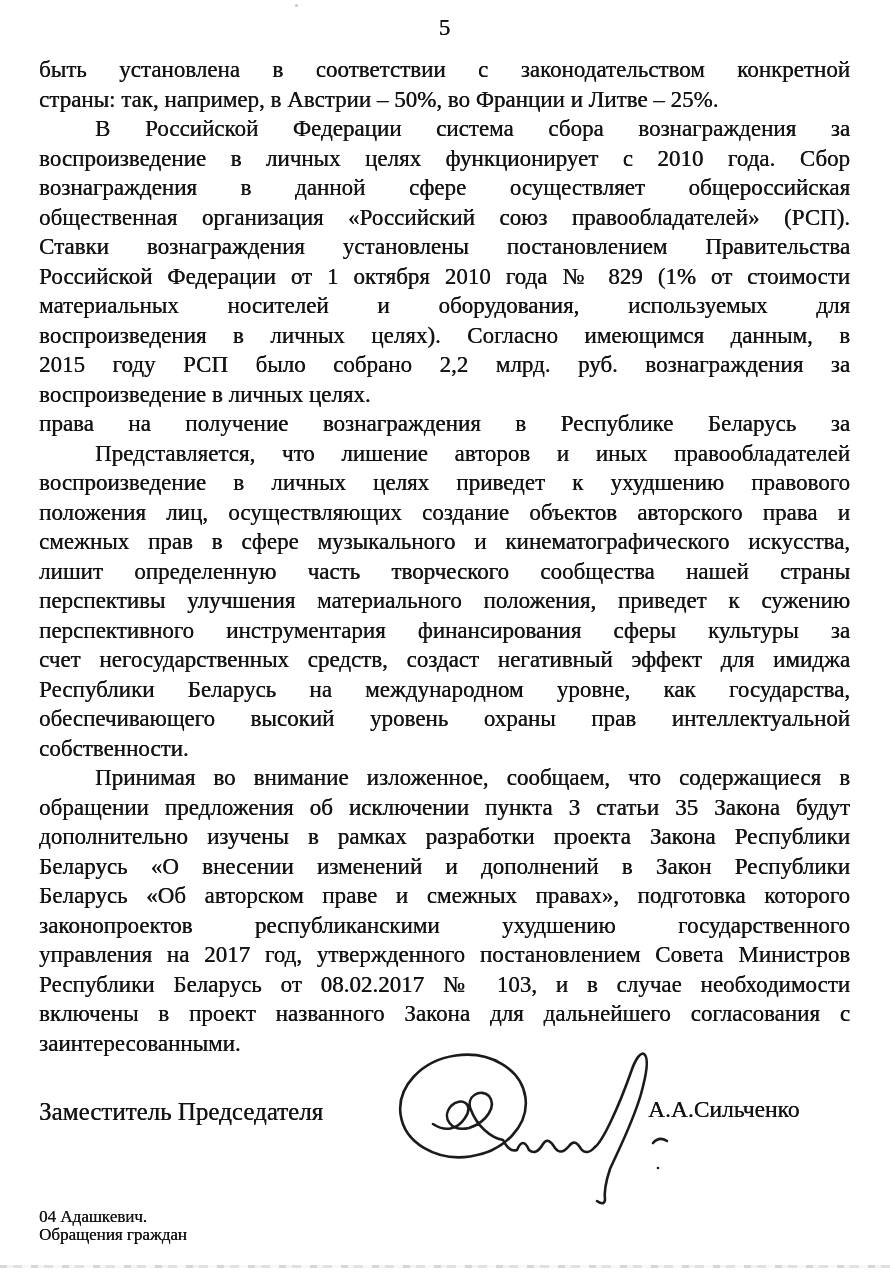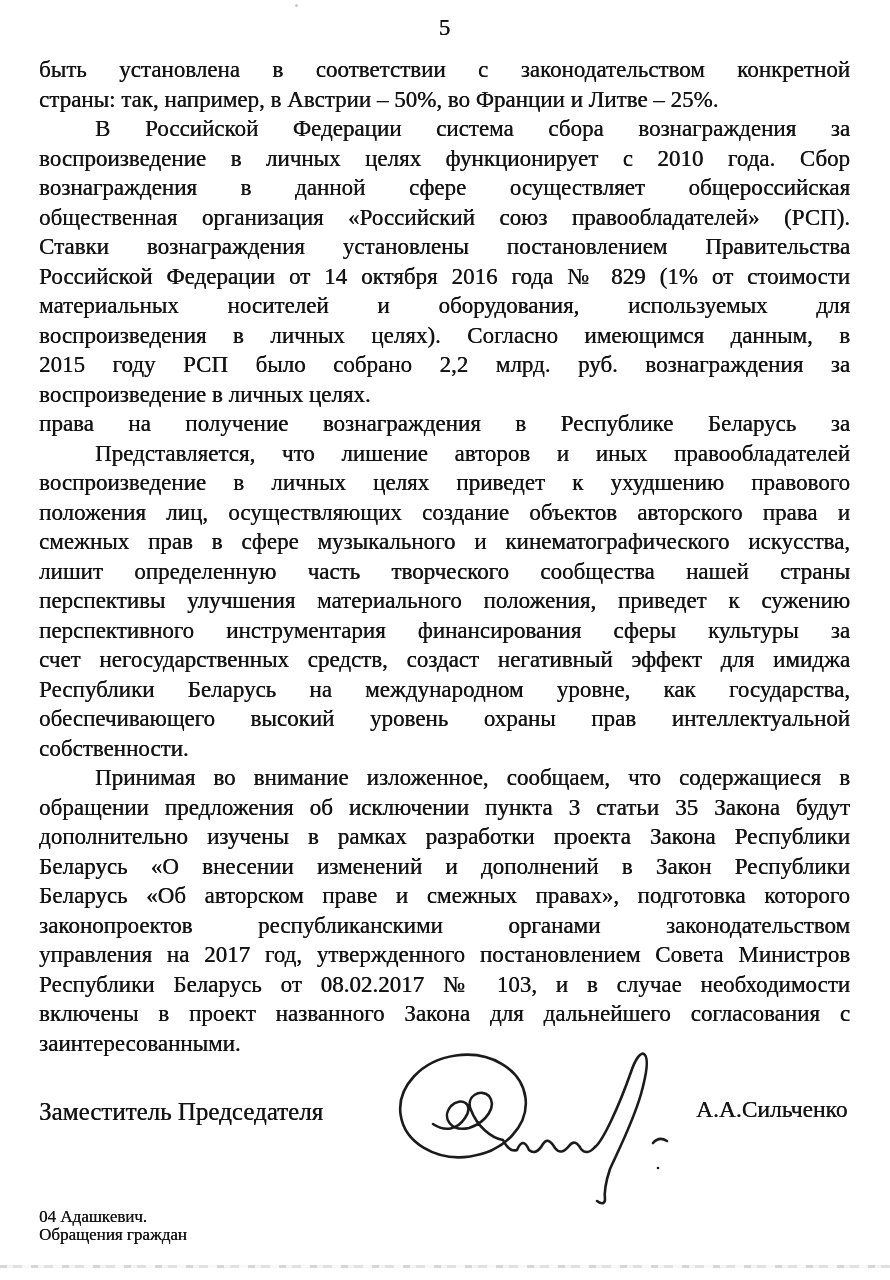--- a/index.html
+++ b/index.html
@@ -21,21 +21,20 @@
   .line.last{text-align-last:left;}
   .line.first{text-indent:56px;}
   .signoff{position:relative;height:150px;}
   .sig-title{
     position:absolute;left:0;top:40px;font-size:25px;
     text-shadow:0.35px 0 0 currentColor;
   }
   .sig-name{
     position:absolute;left:609px;top:38px;font-size:23.5px;
     text-shadow:0.35px 0 0 currentColor;
-    margin-left:48px;
   }
   .sig-svg{position:absolute;left:356px;top:-14px;width:300px;height:165px;}
   .footer{font-size:17px;line-height:17.5px;text-shadow:0.25px 0 0 currentColor;}
   .scan-dot{position:absolute;left:295px;top:4px;width:3px;height:3px;border-radius:50%;background:#9a9a9a;opacity:.55;}
   .scan-band{
     position:absolute;left:0;right:0;top:1265px;height:3px;opacity:.55;
     background:repeating-linear-gradient(90deg,#b5b5b5 0 7px,#e9e9e9 7px 13px,#c8c8c8 13px 22px,#f2f2f2 22px 31px);
   }
 </style>
 </head>
@@ -51,21 +50,21 @@
       <div class="line">быть установлена в соответствии с законодательством конкретной</div>
       <div class="line last">страны: так, например, в Австрии – 50%, во Франции и Литве – 25%.</div>
     </div>
 
     <div>
       <div class="line first">В Российской Федерации система сбора вознаграждения за</div>
       <div class="line">воспроизведение в личных целях функционирует с 2010 года. Сбор</div>
       <div class="line">вознаграждения в данной сфере осуществляет общероссийская</div>
       <div class="line">общественная организация «Российский союз правообладателей» (РСП).</div>
       <div class="line">Ставки вознаграждения установлены постановлением Правительства</div>
-      <div class="line">Российской Федерации от 14 октября 2016 года № 829 (1% от стоимости</div>
+      <div class="line">Российской Федерации от 1 октября 2010 года № 829 (1% от стоимости</div>
       <div class="line">материальных носителей и оборудования, используемых для</div>
       <div class="line">воспроизведения в личных целях). Согласно имеющимся данным, в</div>
       <div class="line">2015 году РСП было собрано 2,2 млрд. руб. вознаграждения за</div>
       <div class="line last">воспроизведение в личных целях.</div>
     </div>
 
     <div>
       <div class="line">права на получение вознаграждения в Республике Беларусь за</div>
       <div class="line first">Представляется, что лишение авторов и иных правообладателей</div>
       <div class="line">воспроизведение в личных целях приведет к ухудшению правового</div>
@@ -79,21 +78,21 @@
       <div class="line">обеспечивающего высокий уровень охраны прав интеллектуальной</div>
       <div class="line last">собственности.</div>
     </div>
 
     <div>
       <div class="line first">Принимая во внимание изложенное, сообщаем, что содержащиеся в</div>
       <div class="line">обращении предложения об исключении пункта 3 статьи 35 Закона будут</div>
       <div class="line">дополнительно изучены в рамках разработки проекта Закона Республики</div>
       <div class="line">Беларусь «О внесении изменений и дополнений в Закон Республики</div>
       <div class="line">Беларусь «Об авторском праве и смежных правах», подготовка которого</div>
-      <div class="line">законопроектов республиканскими органами законодательством</div>
+      <div class="line">законопроектов республиканскими ухудшению государственного</div>
       <div class="line">управления на 2017 год, утвержденного постановлением Совета Министров</div>
       <div class="line">Республики Беларусь от 08.02.2017 № 103, и в случае необходимости</div>
       <div class="line">включены в проект названного Закона для дальнейшего согласования с</div>
       <div class="line last">заинтересованными.</div>
     </div>
 
   </div>
 
   <div class="signoff">
     <div class="sig-title">Заместитель Председателя</div>

